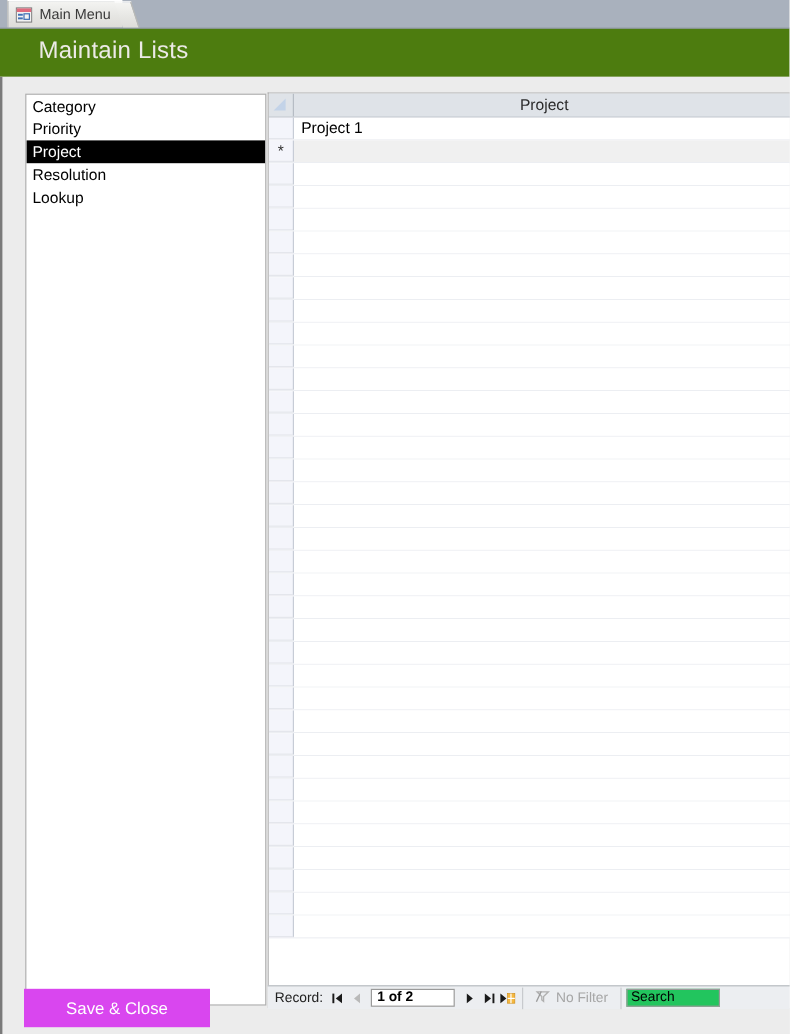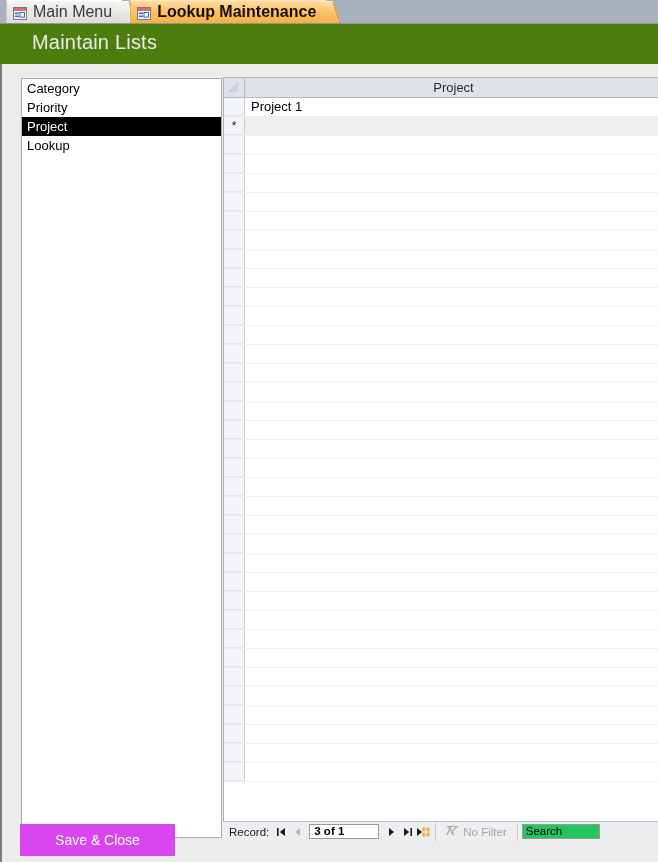--- a/index.html
+++ b/index.html
@@ -35,21 +35,21 @@
     align-items: flex-end;
     overflow: hidden;
   }
   .tab {
     position: relative;
     height: 23px;
     display: flex;
     align-items: center;
     padding: 0 10px 0 6px;
     box-sizing: border-box;
-    font-size: 16px;
+    font-size: 12px;
     color: #1b1b1b;
     white-space: nowrap;
   }
   .tab .tab-skew {
     position: absolute;
     right: -11px; top: 0;
     width: 14px; height: 23px;
     box-sizing: border-box;
   }
   .tab-inactive {
@@ -311,45 +311,33 @@
           <rect x="0.5" y="0.5" width="13" height="12" fill="#f2f2f2" stroke="#7a7a7a"></rect>
           <rect x="1" y="1" width="12" height="3" fill="#e06a7d"></rect>
           <rect x="2" y="5.5" width="4" height="1.6" fill="#3f6fb5"></rect>
           <rect x="2" y="8.5" width="4" height="1.6" fill="#3f6fb5"></rect>
           <rect x="7" y="5.5" width="4.5" height="4.6" fill="none" stroke="#3f6fb5"></rect>
         </svg>
       </span>
       <span>Main Menu</span>
       <span class="tab-skew"></span>
     </div>
-    <div class="tab tab-active">
-      <span class="tab-icon">
-        <svg width="14" height="13" viewBox="0 0 14 13">
-          <rect x="0.5" y="0.5" width="13" height="12" fill="#f2f2f2" stroke="#7a7a7a"></rect>
-          <rect x="1" y="1" width="12" height="3" fill="#e06a7d"></rect>
-          <rect x="2" y="5.5" width="4" height="1.6" fill="#3f6fb5"></rect>
-          <rect x="2" y="8.5" width="4" height="1.6" fill="#3f6fb5"></rect>
-          <rect x="7" y="5.5" width="4.5" height="4.6" fill="none" stroke="#3f6fb5"></rect>
-        </svg>
-      </span>
-      <span>Lookup Maintenance</span>
-      <span class="tab-skew"></span>
-    </div>
   </div>
 
   <div class="form-header">
     <div class="form-title">Maintain Lists</div>
   </div>
 
   <div class="form-body">
 
     <div class="listbox">
       <div class="list-item">Category</div>
       <div class="list-item">Priority</div>
       <div class="list-item selected">Project</div>
+      <div class="list-item">Resolution</div>
       <div class="list-item">Lookup</div>
     </div>
 
     <div class="datasheet">
       <div class="ds-headrow">
         <div class="ds-corner">
           <span class="tri"></span>
         </div>
         <div class="ds-colhead">Project</div>
       </div>
@@ -507,21 +495,21 @@
         <svg width="11" height="10" viewBox="0 0 11 10">
           <rect x="1" y="1" width="1.6" height="8" fill="#1a1a1a"></rect>
           <path d="M9 1 L9 9 L3.8 5 Z" fill="#1a1a1a"></path>
         </svg>
       </span>
       <span class="nav-btn">
         <svg width="9" height="10" viewBox="0 0 9 10">
           <path d="M7 1 L7 9 L2 5 Z" fill="#b9b9b9"></path>
         </svg>
       </span>
-      <span class="nav-box">3 of 1</span>
+      <span class="nav-box">1 of 2</span>
       <span class="nav-btn">
         <svg width="9" height="10" viewBox="0 0 9 10">
           <path d="M2 1 L2 9 L7 5 Z" fill="#1a1a1a"></path>
         </svg>
       </span>
       <span class="nav-btn">
         <svg width="11" height="10" viewBox="0 0 11 10">
           <path d="M2 1 L2 9 L7.2 5 Z" fill="#1a1a1a"></path>
           <rect x="8.4" y="1" width="1.6" height="8" fill="#1a1a1a"></rect>
         </svg>

